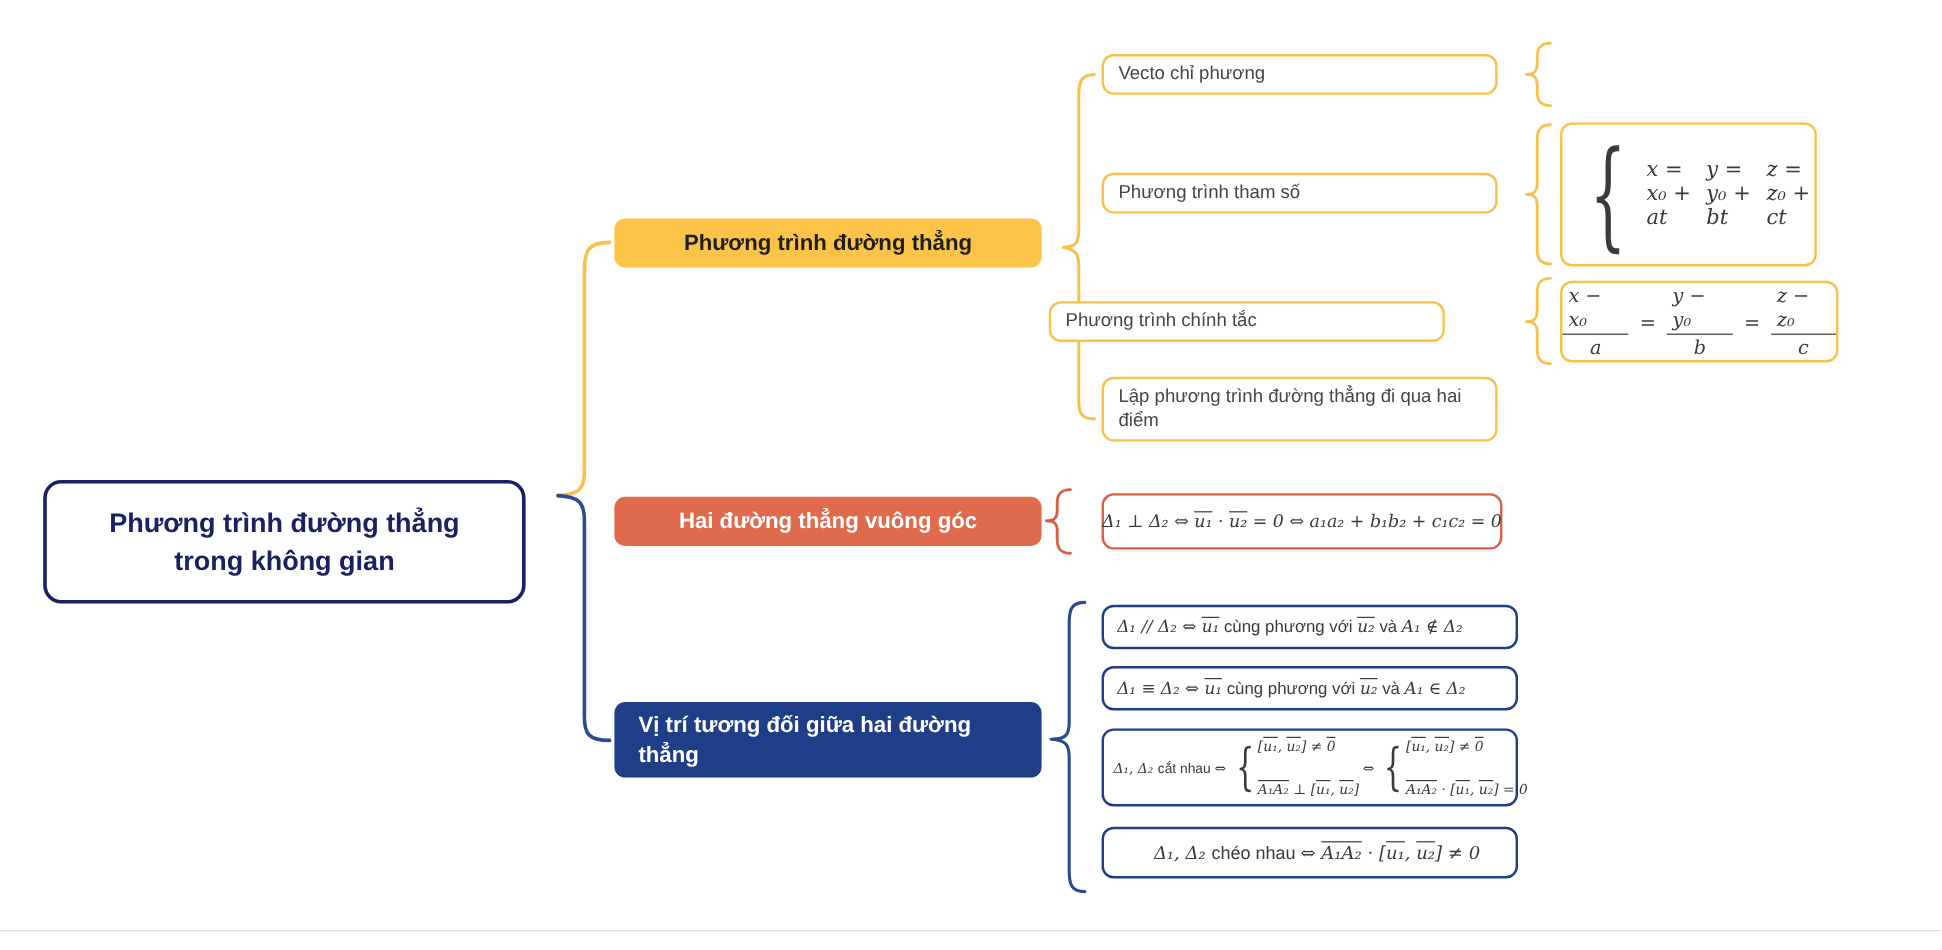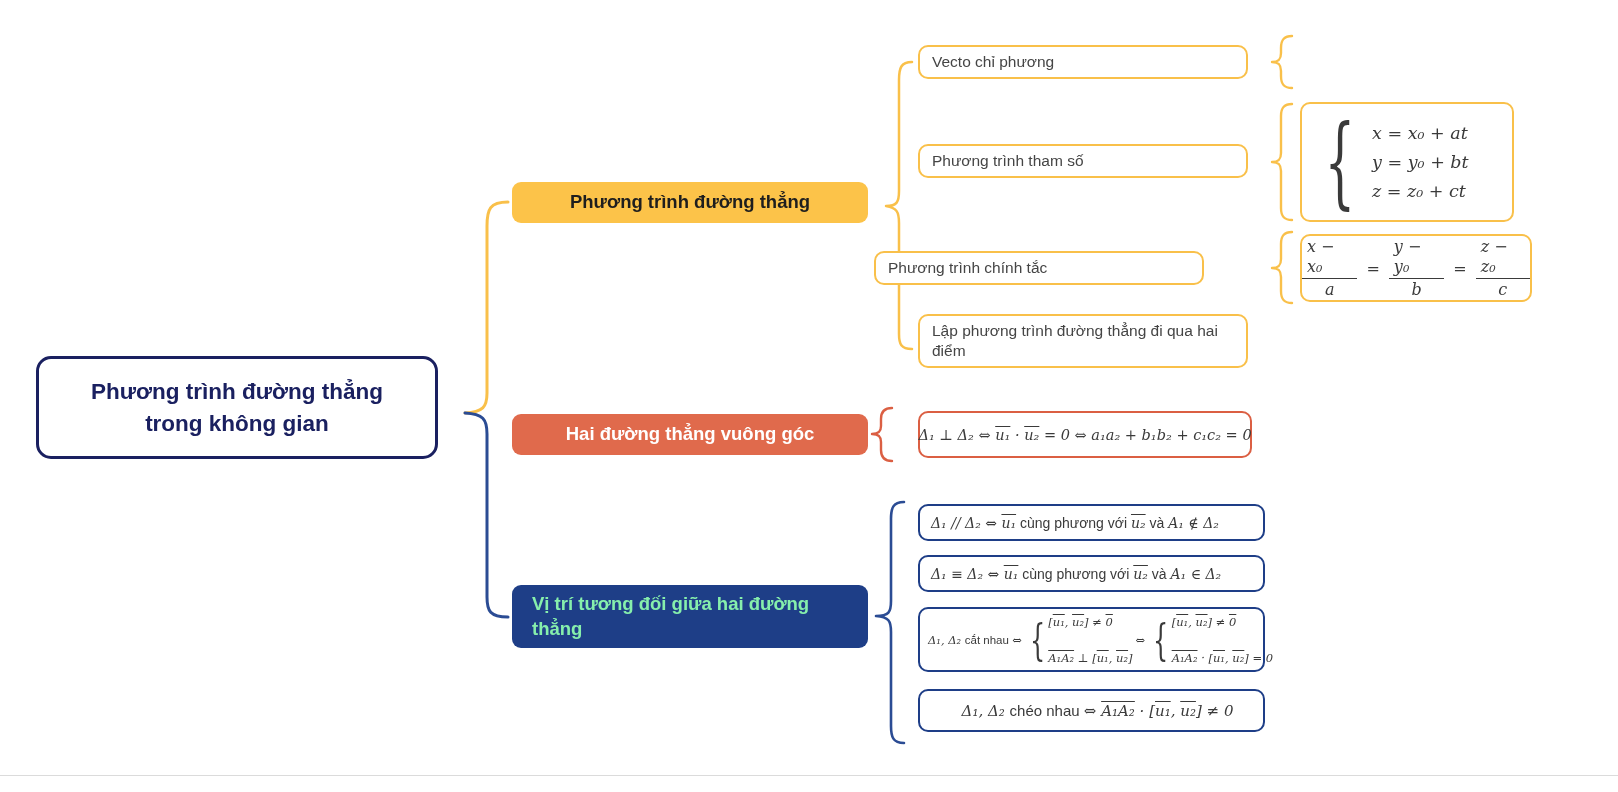--- a/index.html
+++ b/index.html
@@ -19,28 +19,29 @@
   .wire-blue{stroke:var(--brace-blue);}
   .wire-red{stroke:var(--accent-red-line);}
 
   .abs{position:absolute;}
 
   .root-node{
     border:3.5px solid var(--root-navy);border-radius:15px;background:#fff;
     display:flex;align-items:center;justify-content:center;text-align:center;
     color:var(--root-navy);font-size:22.5px;font-weight:700;line-height:1.42;
     padding:0 26px;
+    margin-top:44px;
   }
   .branch-node{
     border-radius:9px;display:flex;align-items:center;justify-content:center;
     font-size:18.5px;font-weight:600;line-height:1.3;padding:0 20px;
   }
   .branch-yellow{background:#FCC349;color:#1e1e1e;}
   .branch-red{background:var(--accent-red);color:#ffffff;}
-  .branch-navy{background:var(--accent-navy);color:#86efac;justify-content:flex-start;text-align:left;}
+  .branch-navy{background:var(--accent-navy);color:#ffffff;justify-content:flex-start;text-align:left;}
 
   .topic-box{
     border:2px solid var(--accent-yellow);border-radius:10px;background:#fff;
     display:flex;align-items:center;color:#454545;font-size:15.5px;font-weight:500;
     line-height:1.28;padding:2px 12px;
   }
   .note-box{
     border:2px solid var(--accent-yellow);border-radius:10px;background:#fff;
     display:flex;align-items:center;color:#454545;font-size:15.5px;font-weight:500;
     line-height:1.3;padding:2px 12px;
@@ -54,21 +55,21 @@
 
   .formula{font-family:"DejaVu Serif","Liberation Serif",serif;font-style:italic;color:#3a3a3a;}
   .seg{white-space:pre;}
   .seg.ol{text-decoration:overline;text-decoration-thickness:1px;}
   .seg.sf{font-family:"Liberation Sans","DejaVu Sans",sans-serif;font-style:normal;}
 
   
   .sys{display:flex;align-items:center;gap:4px;padding-left:10px;}
   .sys-brace{font-family:"DejaVu Serif",serif;font-style:normal;font-weight:400;
     font-size:88px;line-height:1;color:#3a3a3a;transform:scale(0.55,1.12);transform-origin:center;}
-  .sys-lines{display:flex;flex-direction:column;gap:9px;font-size:17.5px;}
+  .sys-lines{display:flex;flex-direction:row;gap:9px;font-size:17.5px;}
 
   
   .frac-row{display:flex;align-items:center;gap:9px;width:100%;justify-content:center;font-size:16px;}
   .frac{display:inline-flex;flex-direction:column;align-items:center;line-height:1.25;}
   .frac .num{border-bottom:1.4px solid #3a3a3a;padding:0 5px 1px 5px;}
   .frac .den{padding-top:1px;}
 
   
   .case{display:inline-flex;align-items:center;}
   .case-brace{font-family:"DejaVu Serif",serif;font-style:normal;font-size:40px;line-height:1;

